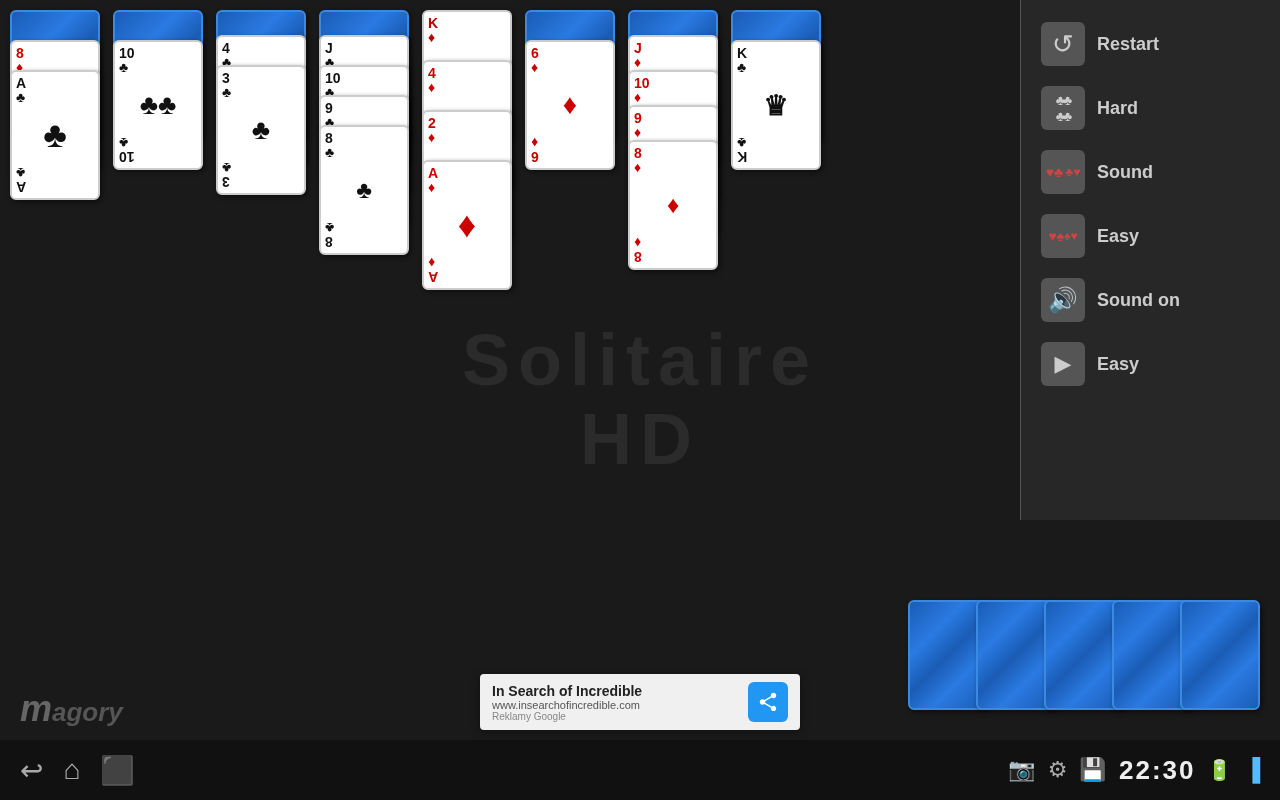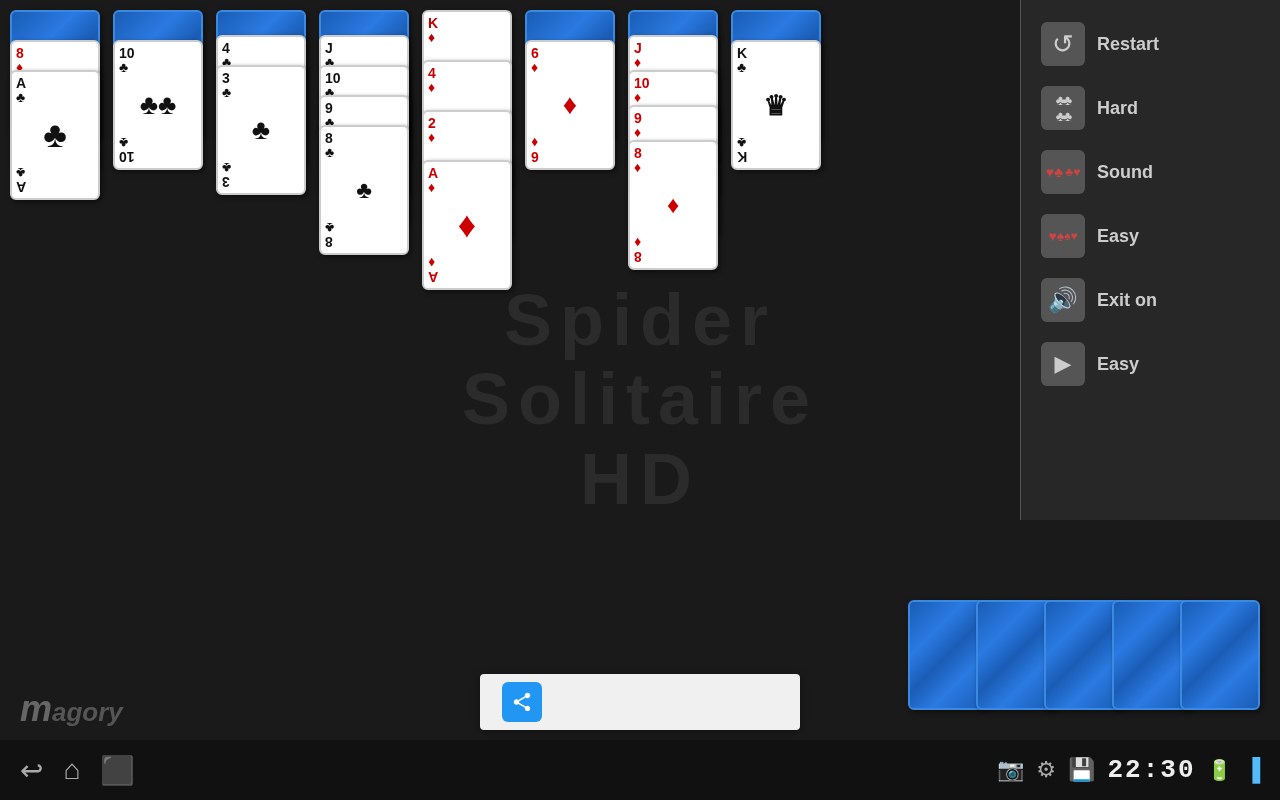--- a/index.html
+++ b/index.html
@@ -201,21 +201,20 @@
     .status-icon {
       color: #aaa;
       font-size: 22px;
       cursor: pointer;
     }
     .clock {
       color: #eee;
       font-size: 26px;
       font-weight: bold;
       letter-spacing: 2px;
-      font-family: Liberation Mono, monospace;
     }
     .battery {
       color: #5bf;
       font-size: 20px;
     }
 
     
     .ad-banner {
       position: absolute;
       bottom: 70px;
@@ -247,21 +246,20 @@
       font-size: 20px;
       cursor: pointer;
       flex-shrink: 0;
       margin-left: 10px;
     }
   </style>
 </head>
 <body>
 
 <div class="watermark">
-  <div class="watermark-row">Spider</div>
   <div class="watermark-row">Solitaire</div>
   <div class="watermark-row">HD</div>
 </div>
 
 <div class="game-area">
 
   <div class="card-column" style="position:absolute; left:10px; top:10px;">
 
     <div class="card face-down" style="top:0px; position:relative;"></div>
     <div class="card red" style="position:absolute; top:30px; left:0;">
@@ -522,21 +520,21 @@
     <span class="btn-label">Sound</span>
   </div>
 
   <div class="sidebar-btn">
     <div class="btn-icon" style="font-size:14px; color:#c44;">♥♠<br><span style="font-size:12px;">♠♥</span></div>
     <span class="btn-label">Easy</span>
   </div>
 
   <div class="sidebar-btn">
     <div class="btn-icon" style="font-size:24px;">🔊</div>
-    <span class="btn-label">Exit on</span>
+    <span class="btn-label">Sound on</span>
   </div>
 
   <div class="sidebar-btn">
     <div class="btn-icon" style="font-size:22px;">▶</div>
     <span class="btn-label">Easy</span>
   </div>
 </div>
 
 <div class="stock-area">
   <div class="stock-card"></div>
@@ -546,20 +544,25 @@
   <div class="stock-card"></div>
 </div>
 
 <div class="logo-area">
   <span class="logo-text">
     <span style="font-size:36px; color:#666; font-style:italic;">m</span><span style="color:#555; font-size:26px;">agory</span>
   </span>
 </div>
 
 <div class="ad-banner">
+  <div class="ad-content">
+    <div class="ad-title">In Search of Incredible</div>
+    <div class="ad-url">www.insearchofincredible.com</div>
+    <div class="ad-source">Reklamy Google</div>
+  </div>
   <div class="ad-share">
     <svg width="22" height="22" viewBox="0 0 24 24" fill="white">
       <path d="M18 16.08c-.76 0-1.44.3-1.96.77L8.91 12.7c.05-.23.09-.46.09-.7s-.04-.47-.09-.7l7.05-4.11c.54.5 1.25.81 2.04.81 1.66 0 3-1.34 3-3s-1.34-3-3-3-3 1.34-3 3c0 .24.04.47.09.7L8.04 9.81C7.5 9.31 6.79 9 6 9c-1.66 0-3 1.34-3 3s1.34 3 3 3c.79 0 1.5-.31 2.04-.81l7.12 4.16c-.05.21-.08.43-.08.65 0 1.61 1.31 2.92 2.92 2.92s2.92-1.31 2.92-2.92c0-1.61-1.31-2.92-2.92-2.92z"></path>
     </svg>
   </div>
 </div>
 
 <div class="bottom-bar">
   <div class="bottom-left">
     <span class="nav-btn">↩</span>

